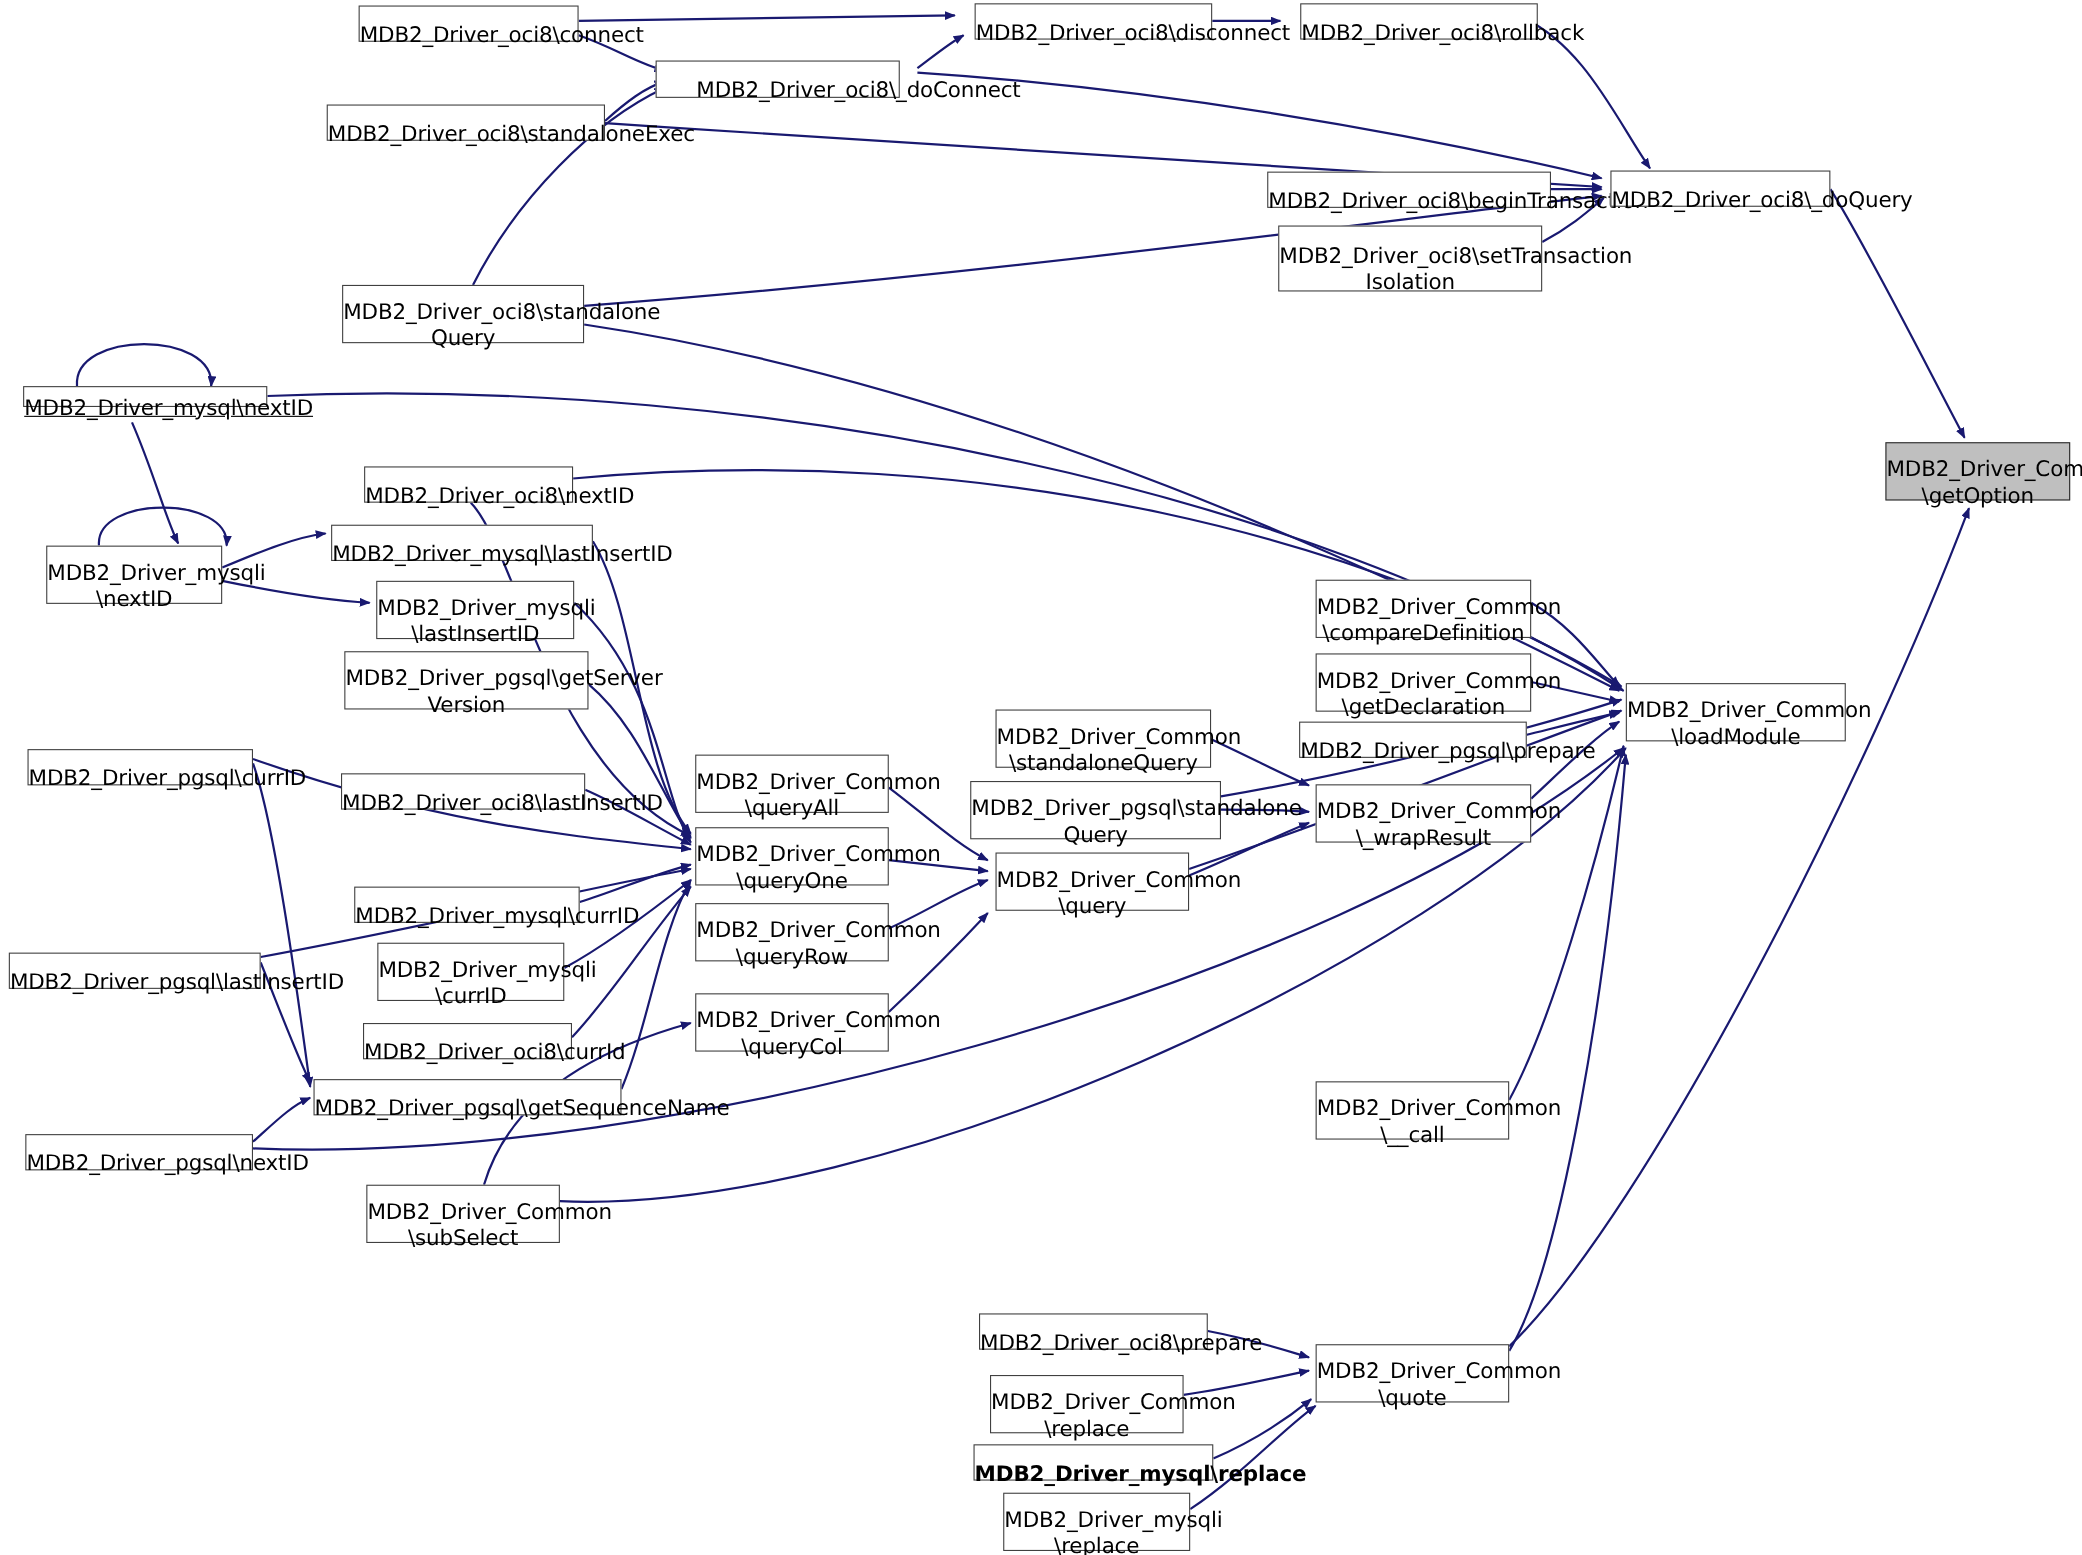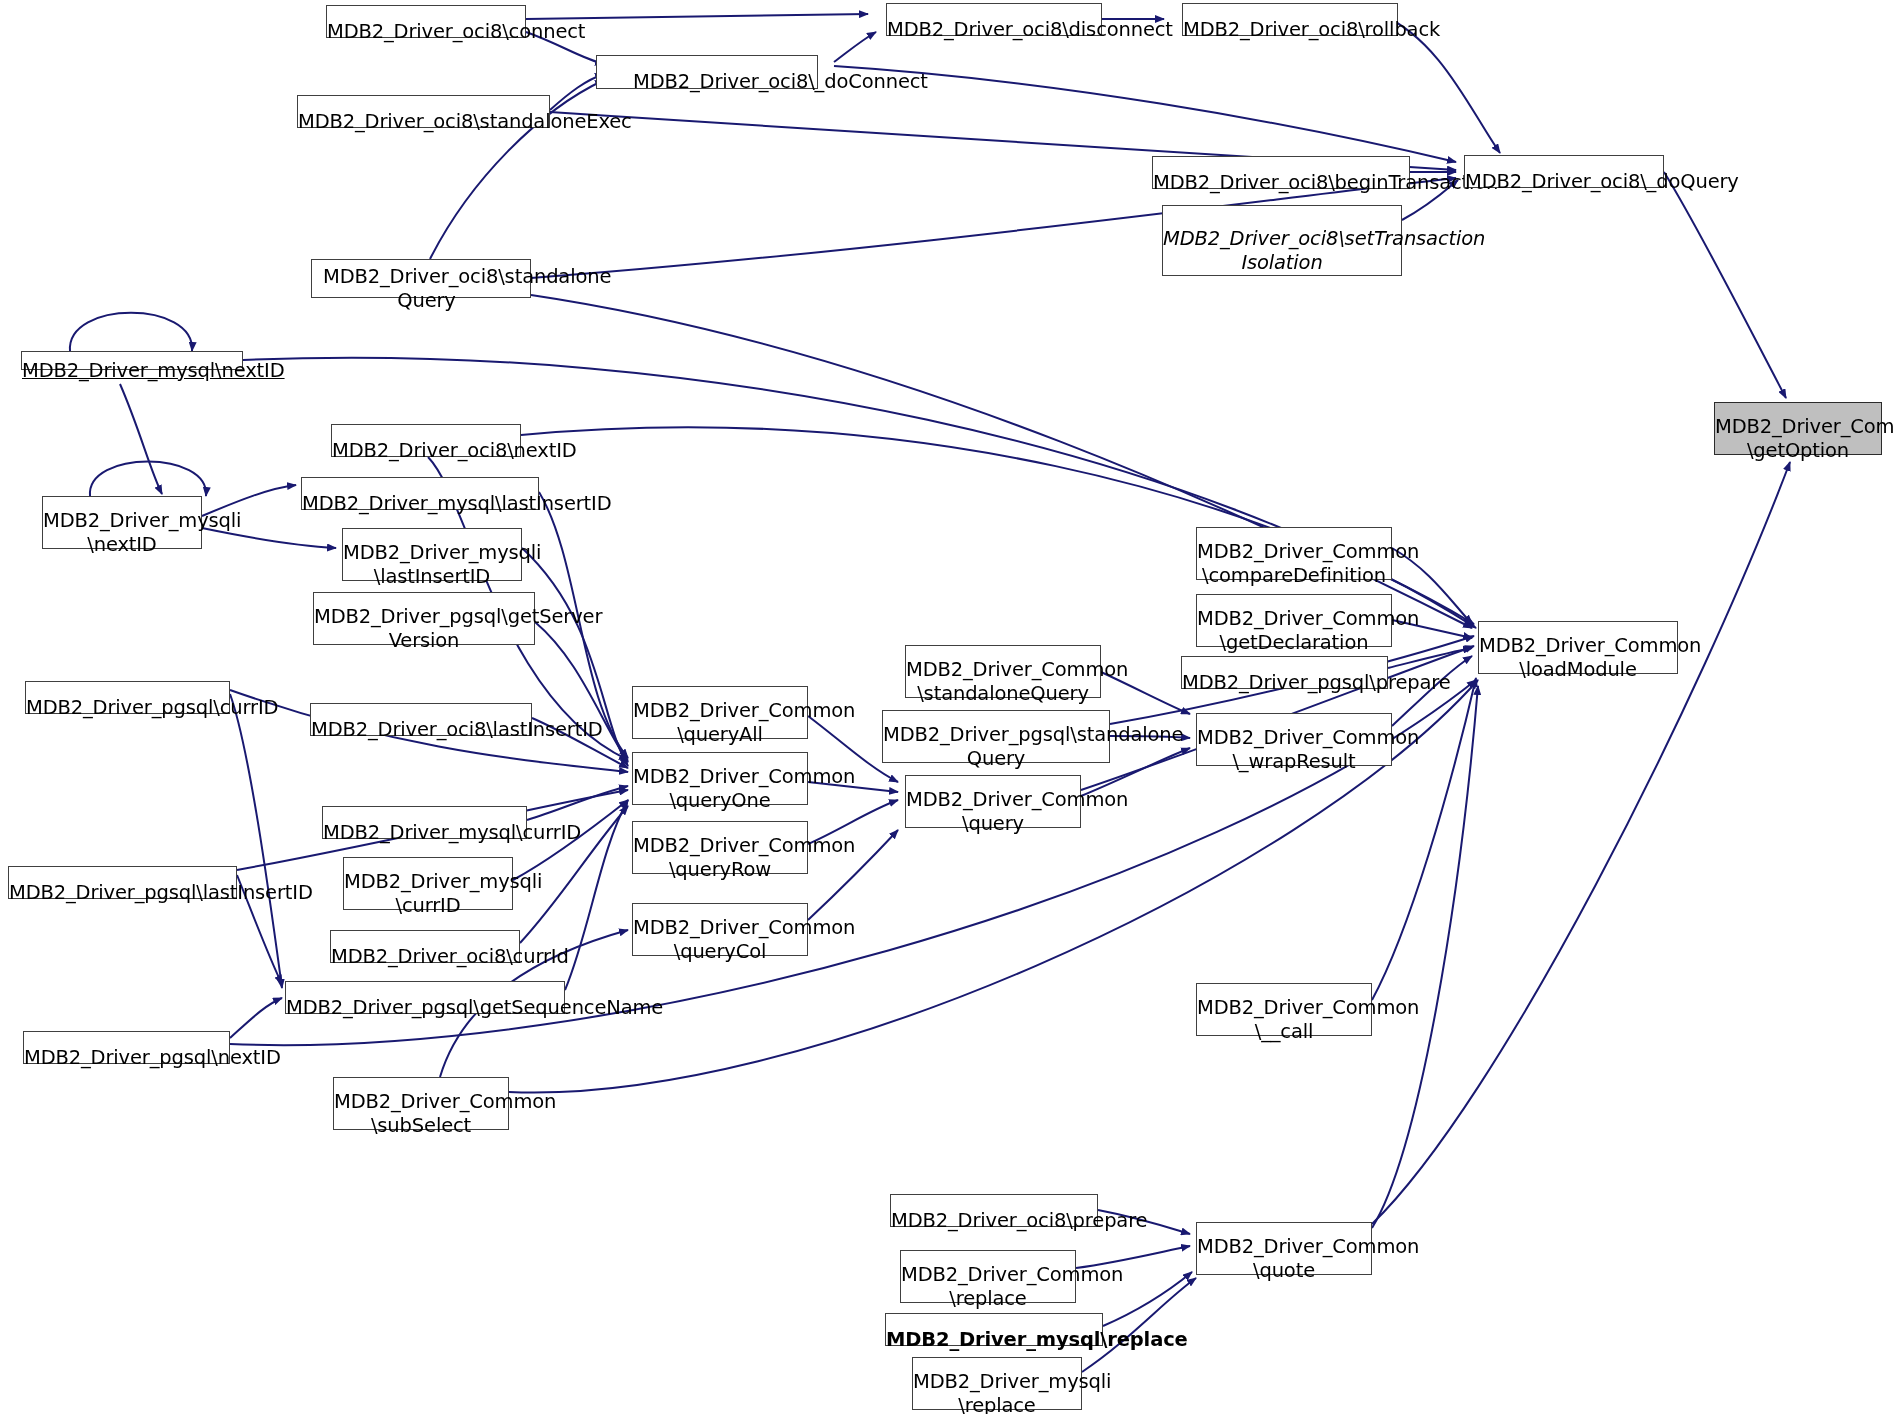--- a/index.html
+++ b/index.html
@@ -122,23 +122,23 @@
       </g>
   </svg>
   <div id="node-layer">
       <div class="node" style="left: 326px; top: 5px; width: 200px; height: 33px;"><span class="lbl">MDB2_Driver_oci8\connect</span></div>
       <div class="node" style="left: 886px; top: 3px; width: 216px; height: 33px;"><span class="lbl">MDB2_Driver_oci8\disconnect</span></div>
       <div class="node" style="left: 1182px; top: 3px; width: 216px; height: 33px;"><span class="lbl">MDB2_Driver_oci8\rollback</span></div>
       <div class="node" style="left: 596px; top: 55px; width: 222px; height: 34px; padding-left: 36px;"><span class="lbl">MDB2_Driver_oci8\_doConnect</span></div>
       <div class="node" style="left: 297px; top: 95px; width: 253px; height: 33px;"><span class="lbl">MDB2_Driver_oci8\standaloneExec</span></div>
       <div class="node" style="left: 1152px; top: 156px; width: 258px; height: 33px;"><span class="lbl">MDB2_Driver_oci8\beginTransaction</span></div>
       <div class="node" style="left: 1464px; top: 155px; width: 200px; height: 33px;"><span class="lbl">MDB2_Driver_oci8\_doQuery</span></div>
-      <div class="node" style="left: 1162px; top: 205px; width: 240px; height: 71px; font-style: italic;"><span class="lbl">MDB2_Driver_oci8\setTransaction
+      <div class="node" style="left: 1162px; top: 205px; width: 240px; height: 60px;"><span class="lbl">MDB2_Driver_oci8\setTransaction
 Isolation</span></div>
-      <div class="node" style="left: 311px; top: 259px; width: 220px; height: 39px; padding-left: 11px;"><span class="lbl">MDB2_Driver_oci8\standalone
+      <div class="node" style="left: 311px; top: 259px; width: 220px; height: 53px;"><span class="lbl">MDB2_Driver_oci8\standalone
 Query</span></div>
       <div class="node" style="left: 21px; top: 351px; width: 222px; height: 19px; text-decoration: underline;"><span class="lbl">MDB2_Driver_mysql\nextID</span></div>
       <div class="node highlight" style="left: 1714px; top: 402px; width: 168px; height: 53px;"><span class="lbl">MDB2_Driver_Common
 \getOption</span></div>
       <div class="node" style="left: 331px; top: 424px; width: 190px; height: 33px;"><span class="lbl">MDB2_Driver_oci8\nextID</span></div>
       <div class="node" style="left: 42px; top: 496px; width: 160px; height: 53px;"><span class="lbl">MDB2_Driver_mysqli
 \nextID</span></div>
       <div class="node" style="left: 301px; top: 477px; width: 238px; height: 33px;"><span class="lbl">MDB2_Driver_mysql\lastInsertID</span></div>
       <div class="node" style="left: 342px; top: 528px; width: 180px; height: 53px;"><span class="lbl">MDB2_Driver_mysqli
 \lastInsertID</span></div>

